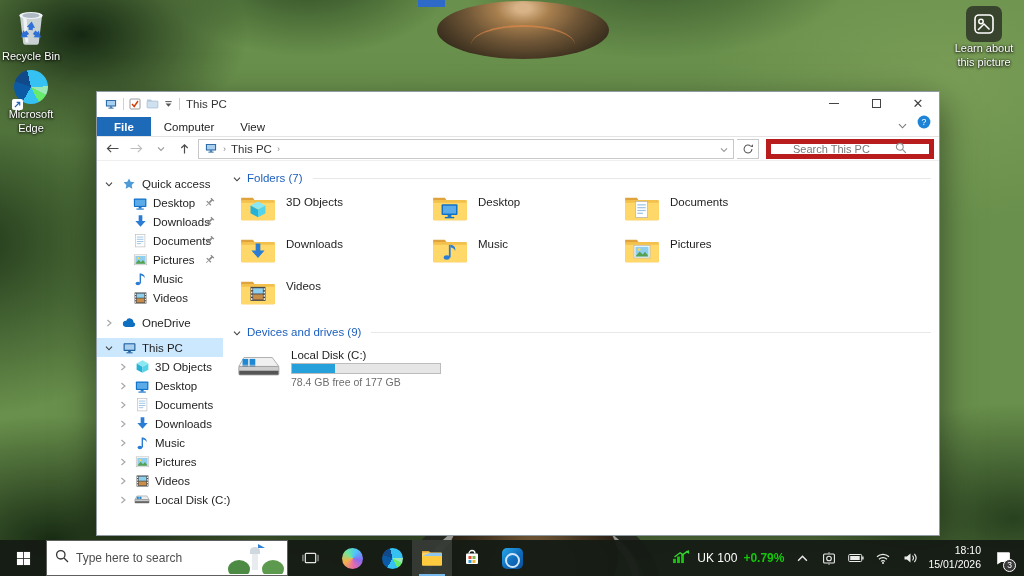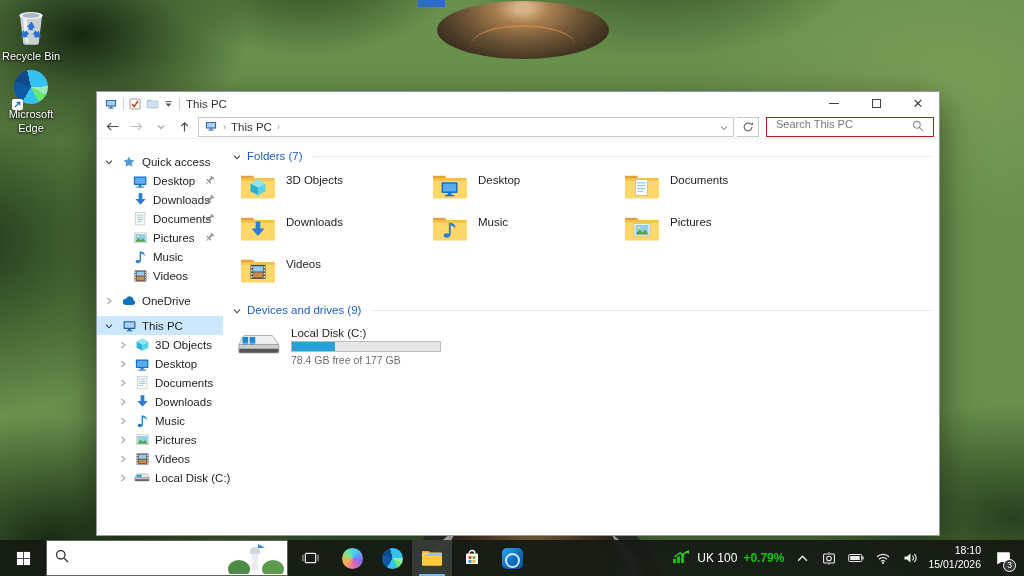--- a/index.html
+++ b/index.html
@@ -46,21 +46,21 @@
 .ribbonbar{height:22px;display:flex;align-items:flex-end;border-bottom:1px solid #e4e4e4;position:relative;flex:0 0 auto;}
 .tab{font-size:11.5px;color:#1e1e1e;padding:4px 13px 3px;}
 .tab.file{background:#1d6ab8;color:#fff;padding:4px 17px 3px;font-weight:bold;}
 .ribbon-right{position:absolute;right:8px;bottom:3px;display:flex;align-items:center;gap:10px;}
 .addressrow{height:24px;display:flex;align-items:center;padding:0 5px;gap:3px;border-bottom:1px solid #efefef;flex:0 0 auto;}
 .navbtn{width:21px;height:20px;display:grid;place-items:center;}
 .addressbox{flex:1;height:20px;border:1px solid #c8c8c8;display:flex;align-items:center;padding:0 5px;gap:5px;font-size:11.5px;color:#333;}
 .crumb-sep{color:#888;font-size:9px;}
 .addr-chev{margin-left:auto;}
 .refreshbox{width:22px;height:20px;border:1px solid #c8c8c8;border-left:none;display:grid;place-items:center;}
-.searchbox{width:168px;height:20px;border:1px solid #b91c1c;display:flex;align-items:flex-start;padding:0 9px;margin-left:4px;}
+.searchbox{width:168px;height:20px;border:5px solid #b91c1c;display:flex;align-items:center;padding:0 22px;margin-left:4px;}
 .searchbox input{flex:1;border:0;outline:0;font-size:11px;color:#555;font-family:"Liberation Sans",sans-serif;background:transparent;min-width:0;}
 .searchbox input::placeholder{color:#7a7a7a;}
 .winbody{flex:1;display:flex;overflow:hidden;}
 .sidebar{width:126px;padding-top:13px;flex:0 0 auto;}
 .nav-row{height:19px;display:flex;align-items:center;font-size:11.5px;color:#1e1e1e;position:relative;cursor:default;}
 .nav-row.sel{background:#cce8ff;}
 .nav-chev{position:absolute;width:10px;display:grid;place-items:center;}
 .nav-ico{position:absolute;width:16px;height:16px;display:grid;place-items:center;}
 .nav-lbl{position:absolute;white-space:nowrap;}
 .nav-pin{position:absolute;right:7px;width:12px;height:12px;}
@@ -155,20 +155,30 @@
       <span class="ball edgeball" style="display:inline-block;width:34px;height:34px;"></span>
       <span class="shortcut-badge">
         <svg width="7" height="7" viewBox="0 0 8 8">
             <path d="M1 7 L6 2 M3 1.5 h3.5 v3.5" stroke="#2567b4" stroke-width="1.4" fill="none"></path>
           </svg>
       </span>
     </span>
     <div>Microsoft Edge</div>
   </div>
 
+  <div class="dicon" style="left:948px;top:6px;width:72px;">
+    <span class="learn-chip">
+      <svg width="22" height="22" viewBox="0 0 22 22">
+        <rect x="2" y="2" width="18" height="18" rx="4" fill="none" stroke="#fff" stroke-width="1.6"></rect>
+        <circle cx="8" cy="8.5" r="2.2" fill="none" stroke="#fff" stroke-width="1.5"></circle>
+        <path d="M5 17 l6-6 5.5 5.5" fill="none" stroke="#fff" stroke-width="1.5"></path>
+      </svg>
+    </span>
+    <div>Learn about this picture</div>
+  </div>
 
   <div class="window">
     <div class="titlebar">
       <div class="qat" id="qat">
           <span style="display: grid; place-items: center;">
             <svg width="14" height="12" viewBox="0 0 16 16">
               <rect x="1.2" y="2.5" width="13.6" height="8.8" rx="0.8" fill="#1e5f9e"></rect>
               <rect x="2.5" y="3.8" width="11" height="6.2" fill="#a8d0ee"></rect>
               <rect x="6.5" y="11.3" width="3" height="1.6" fill="#1e5f9e"></rect>
               <rect x="4.5" y="12.9" width="7" height="1.2" fill="#1e5f9e"></rect>
@@ -202,20 +212,34 @@
           </div>
         <div class="wc">
             <span class="glyph-max"></span>
           </div>
         <div class="wc">
             <span class="glyph-close">✕</span>
           </div>
       </div>
     </div>
 
+    <div class="ribbonbar">
+      <span class="tab file">File</span>
+      <span class="tab">Computer</span>
+      <span class="tab">View</span>
+      <div class="ribbon-right">
+        <span><svg width="9" height="6" viewBox="0 0 9 6">
+              <path d="M1 1.2 L4.5 4.8 L8 1.2" stroke="#777" fill="none" stroke-width="1.1"></path>
+            </svg></span>
+        <span><svg width="14" height="14" viewBox="0 0 16 16">
+              <circle cx="8" cy="8" r="7.3" fill="#1d84d8"></circle>
+              <text x="8" y="11.6" font-size="10" fill="#fff" text-anchor="middle" font-family="Liberation Sans">?</text>
+            </svg></span>
+      </div>
+    </div>
 
     <div class="addressrow">
       <span class="navbtn">
           <svg width="15" height="11" viewBox="0 0 16 12">
             <path d="M14.5 6 H2.5 M6.5 2 L2.5 6 l4 4" stroke="#4a4a4a" stroke-width="1.3" fill="none"></path>
           </svg>
         </span>
       <span class="navbtn">
           <svg width="15" height="11" viewBox="0 0 16 12">
             <path d="M1.5 6 H13.5 M9.5 2 L13.5 6 l-4 4" stroke="#bdbdbd" stroke-width="1.3" fill="none"></path>
@@ -690,20 +714,21 @@
             <rect x="1" y="8.4" width="6.6" height="6.6"></rect>
             <rect x="8.4" y="8.4" width="6.6" height="6.6"></rect>
           </g>
         </svg>
     </div>
     <div class="tb-search">
       <span><svg width="14" height="14" viewBox="0 0 14 14">
             <circle cx="5.8" cy="5.8" r="4.2" stroke="#333" fill="none" stroke-width="1.3"></circle>
             <path d="M9 9 L13 13" stroke="#333" stroke-width="1.3"></path>
           </svg></span>
+      <input placeholder="Type here to search" style="">
       <span class="tb-deco">
         <span class="bush b1"></span>
           <span class="bush b2"></span>
         <span class="tower"></span>
           <span class="dome"></span>
           <span class="flag"></span>
       </span>
     </div>
     <div class="tb-btn tb-taskview">
       <svg width="17" height="14" viewBox="0 0 18 14">

